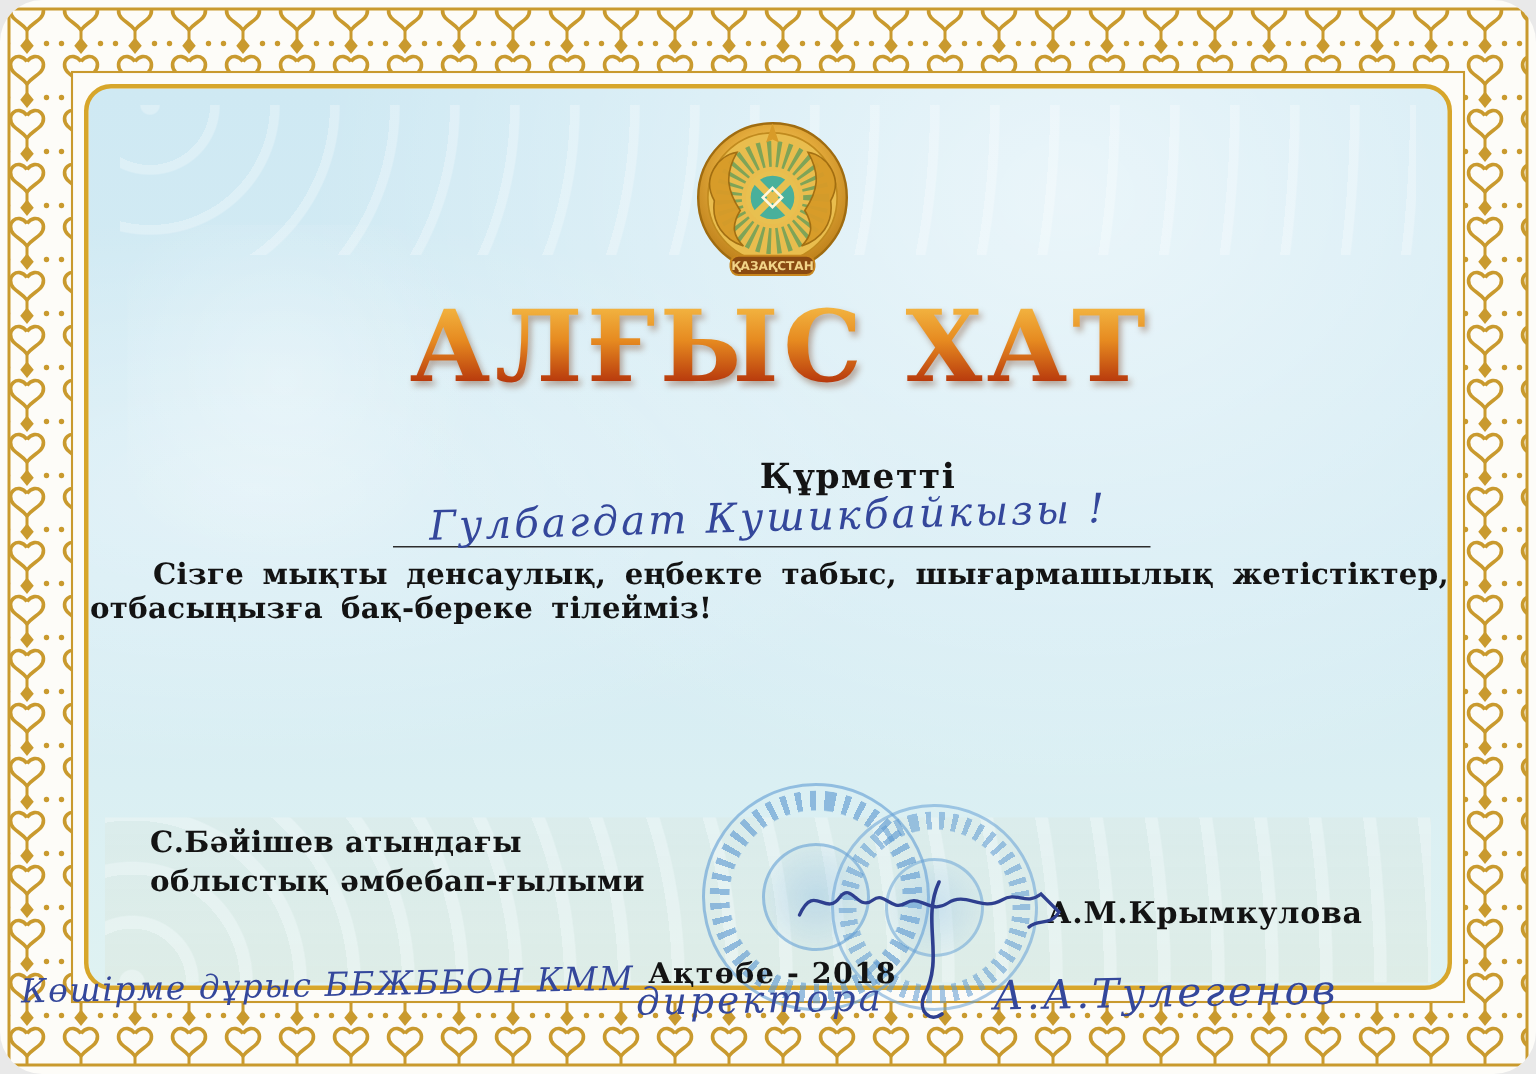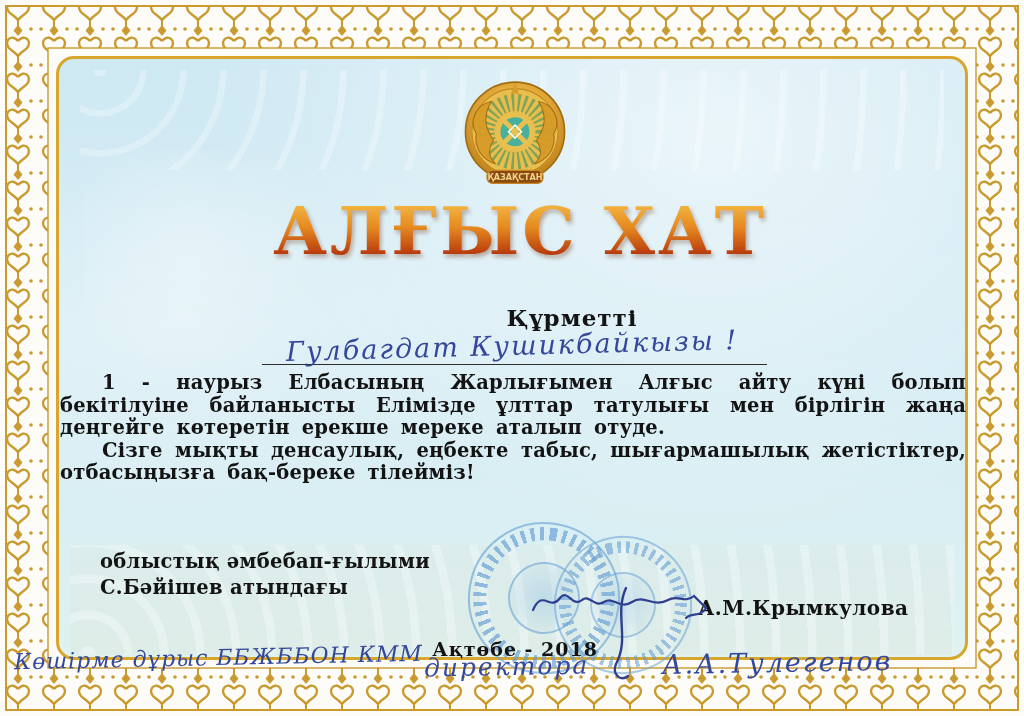--- a/index.html
+++ b/index.html
@@ -1,17 +1,17 @@
 <!DOCTYPE html>
 <html><head>
 <meta charset="utf-8">
 <style>
   html,body{margin:0;padding:0;background:#e9e9e9;}
   .page{position:relative;width:1024px;height:716px;background:#fdfcf8;overflow:hidden;
-        font-family:"DejaVu Serif","Liberation Serif",serif;}
+        font-family:"DejaVu Serif","Liberation Serif",serif;border-radius:28px;}
   
   .border-svg{position:absolute;inset:0;z-index:1;}
   
   .inner-frame{position:absolute;left:56px;top:56px;right:56px;bottom:56px;z-index:2;
     border:3px solid #d7a62b;border-radius:18px;
     background:
       radial-gradient(ellipse at 72% 12%, rgba(255,255,255,.55), rgba(255,255,255,0) 55%),
       radial-gradient(ellipse at 12% 45%, rgba(255,255,255,.35), rgba(255,255,255,0) 40%),
       linear-gradient(180deg,#cfe9f3 0%,#d5ecf4 55%,#dff2f2 100%);}
   .wm{position:absolute;z-index:3;pointer-events:none;}
@@ -129,27 +129,26 @@
     <text x="50" y="93" text-anchor="middle" font-size="7.5" font-weight="bold" fill="#f2d488" font-family="DejaVu Sans, sans-serif">ҚАЗАҚСТАН</text>
   </svg>
 
   <div class="title">АЛҒЫС ХАТ</div>
 
   <div class="salutation">Құрметті</div>
   <div class="name-line"></div>
   <div class="recipient ink">Гулбагдат Кушикбайкызы !</div>
 
   <div class="bodytext">
-    <p>1 - наурыз  Елбасының  Жарлығымен Алғыс  айту күні болып бекітілуіне байланысты Елімізде ұлттар татулығы мен бірлігін  жаңа  деңгейге  көтеретін  ерекше  мереке аталып отуде.</p>
     <p>Сізге мықты денсаулық,  еңбекте табыс, шығармашылық  жетістіктер, отбасыңызға бақ-береке тілейміз!</p>
   </div>
 
   <div class="sig-block">
+    <div>С.Бәйішев атындағы</div>
     <div>облыстық  әмбебап-ғылыми</div>
-    <div>С.Бәйішев атындағы</div>
   </div>
   <div class="sig-name">А.М.Крымкулова</div>
 
   <div class="stamp" style="left:468px;top:522px;width:152px;height:152px;transform:rotate(8deg);">
     <div class="dashes"></div>
     <div class="ring-outer"></div>
     <div class="ring-inner"></div>
   </div>
   <div class="stamp" style="left:554px;top:536px;width:138px;height:138px;transform:rotate(-14deg);opacity:.75;">
     <div class="dashes"></div>

